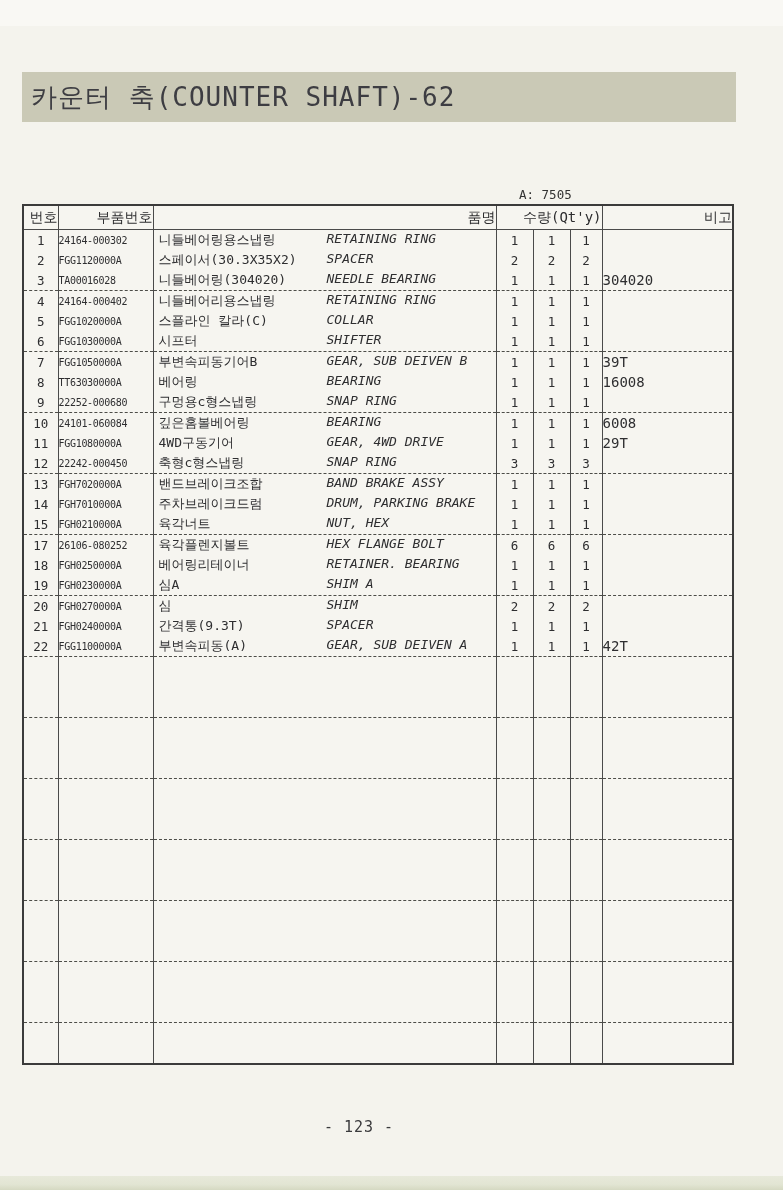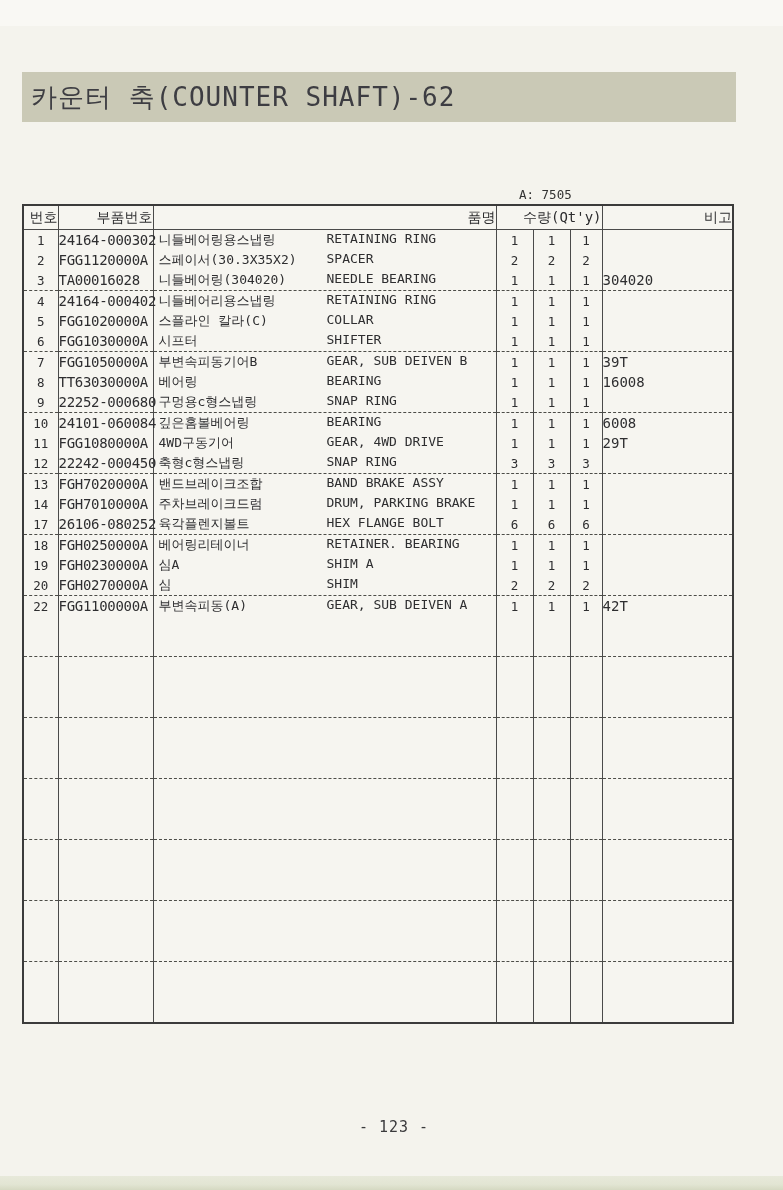--- a/index.html
+++ b/index.html
@@ -38,28 +38,28 @@
     border-left:1px solid #4a4a4a;
   }
   table.parts th:first-child, table.parts td:first-child { border-left:none; }
   thead th { font-weight:normal; text-align:center; color:#2c2c2e; }
   thead tr.hdr-ko th { height:23px; font-size:14px; border-bottom:1px solid #4a4a4a;text-align:right; }
   thead tr.hdr-en th { height:21px; font-size:13px; border-bottom:2px solid #3b3b3b; }
   tbody td { height:20px; font-size:13px; color:#2e2e30; }
   tbody tr:nth-child(3n) td { border-bottom:1px dashed #4d4d48; }
   tbody tr:last-child td { border-bottom:none; }
   td.c-no  { text-align:center; font-size:12.5px; }
-  td.c-pn  { padding-left:4px; font-size:14px; letter-spacing:-0.3px; white-space:nowrap; }
+  td.c-pn  { padding-left:4px; font-size:10px; letter-spacing:-0.3px; white-space:nowrap; }
   td.c-qty { text-align:center; font-size:12.5px; }
   td.c-remark { padding-left:3px; font-size:14px; white-space:nowrap; }
   .name-wrap { display:flex; align-items:flex-start; white-space:nowrap; }
   .name-wrap .ko { min-width:168px; padding-left:5px; font-size:13px; }
-  .name-wrap .en { font-size:13px; }
+  .name-wrap .en { font-size:13px;font-style:italic; }
   .page-footer {
-    position:absolute; left:39px; top:1118px; width:710px;
+    position:absolute; left:4px; top:1118px; width:710px;
     text-align:center; font-size:15px; letter-spacing:1px; color:#3a3a3c;
   }
   .bottom-band {
     position:absolute; left:0; bottom:0; width:100%; height:14px;
     background:linear-gradient(to bottom, #e7e9da 0%, #e2e5d3 60%, #d5d9c2 100%);
   }
 </style>
 </head>
 <body>
 
@@ -289,20 +289,34 @@
           <span class="ko">주차브레이크드럼</span>
           <span class="en">DRUM, PARKING BRAKE</span>
         </div>
       </td>
       <td class="c-qty">1</td>
       <td class="c-qty">1</td>
       <td class="c-qty">1</td>
       <td class="c-remark"></td>
     </tr>
         <tr>
+      <td class="c-no">15</td>
+      <td class="c-pn">FGH0210000A</td>
+      <td class="c-name">
+        <div class="name-wrap">
+          <span class="ko">육각너트</span>
+          <span class="en">NUT, HEX</span>
+        </div>
+      </td>
+      <td class="c-qty">1</td>
+      <td class="c-qty">1</td>
+      <td class="c-qty">1</td>
+      <td class="c-remark"></td>
+    </tr>
+        <tr>
       <td class="c-no">17</td>
       <td class="c-pn">26106-080252</td>
       <td class="c-name">
         <div class="name-wrap">
           <span class="ko">육각플렌지볼트</span>
           <span class="en">HEX FLANGE BOLT</span>
         </div>
       </td>
       <td class="c-qty">6</td>
       <td class="c-qty">6</td>
@@ -345,20 +359,34 @@
           <span class="ko">심</span>
           <span class="en">SHIM</span>
         </div>
       </td>
       <td class="c-qty">2</td>
       <td class="c-qty">2</td>
       <td class="c-qty">2</td>
       <td class="c-remark"></td>
     </tr>
         <tr>
+      <td class="c-no">21</td>
+      <td class="c-pn">FGH0240000A</td>
+      <td class="c-name">
+        <div class="name-wrap">
+          <span class="ko">간격통(9.3T)</span>
+          <span class="en">SPACER</span>
+        </div>
+      </td>
+      <td class="c-qty">1</td>
+      <td class="c-qty">1</td>
+      <td class="c-qty">1</td>
+      <td class="c-remark"></td>
+    </tr>
+        <tr>
       <td class="c-no">22</td>
       <td class="c-pn">FGG1100000A</td>
       <td class="c-name">
         <div class="name-wrap">
           <span class="ko">부변속피동(A)</span>
           <span class="en">GEAR, SUB DEIVEN A</span>
         </div>
       </td>
       <td class="c-qty">1</td>
       <td class="c-qty">1</td>

